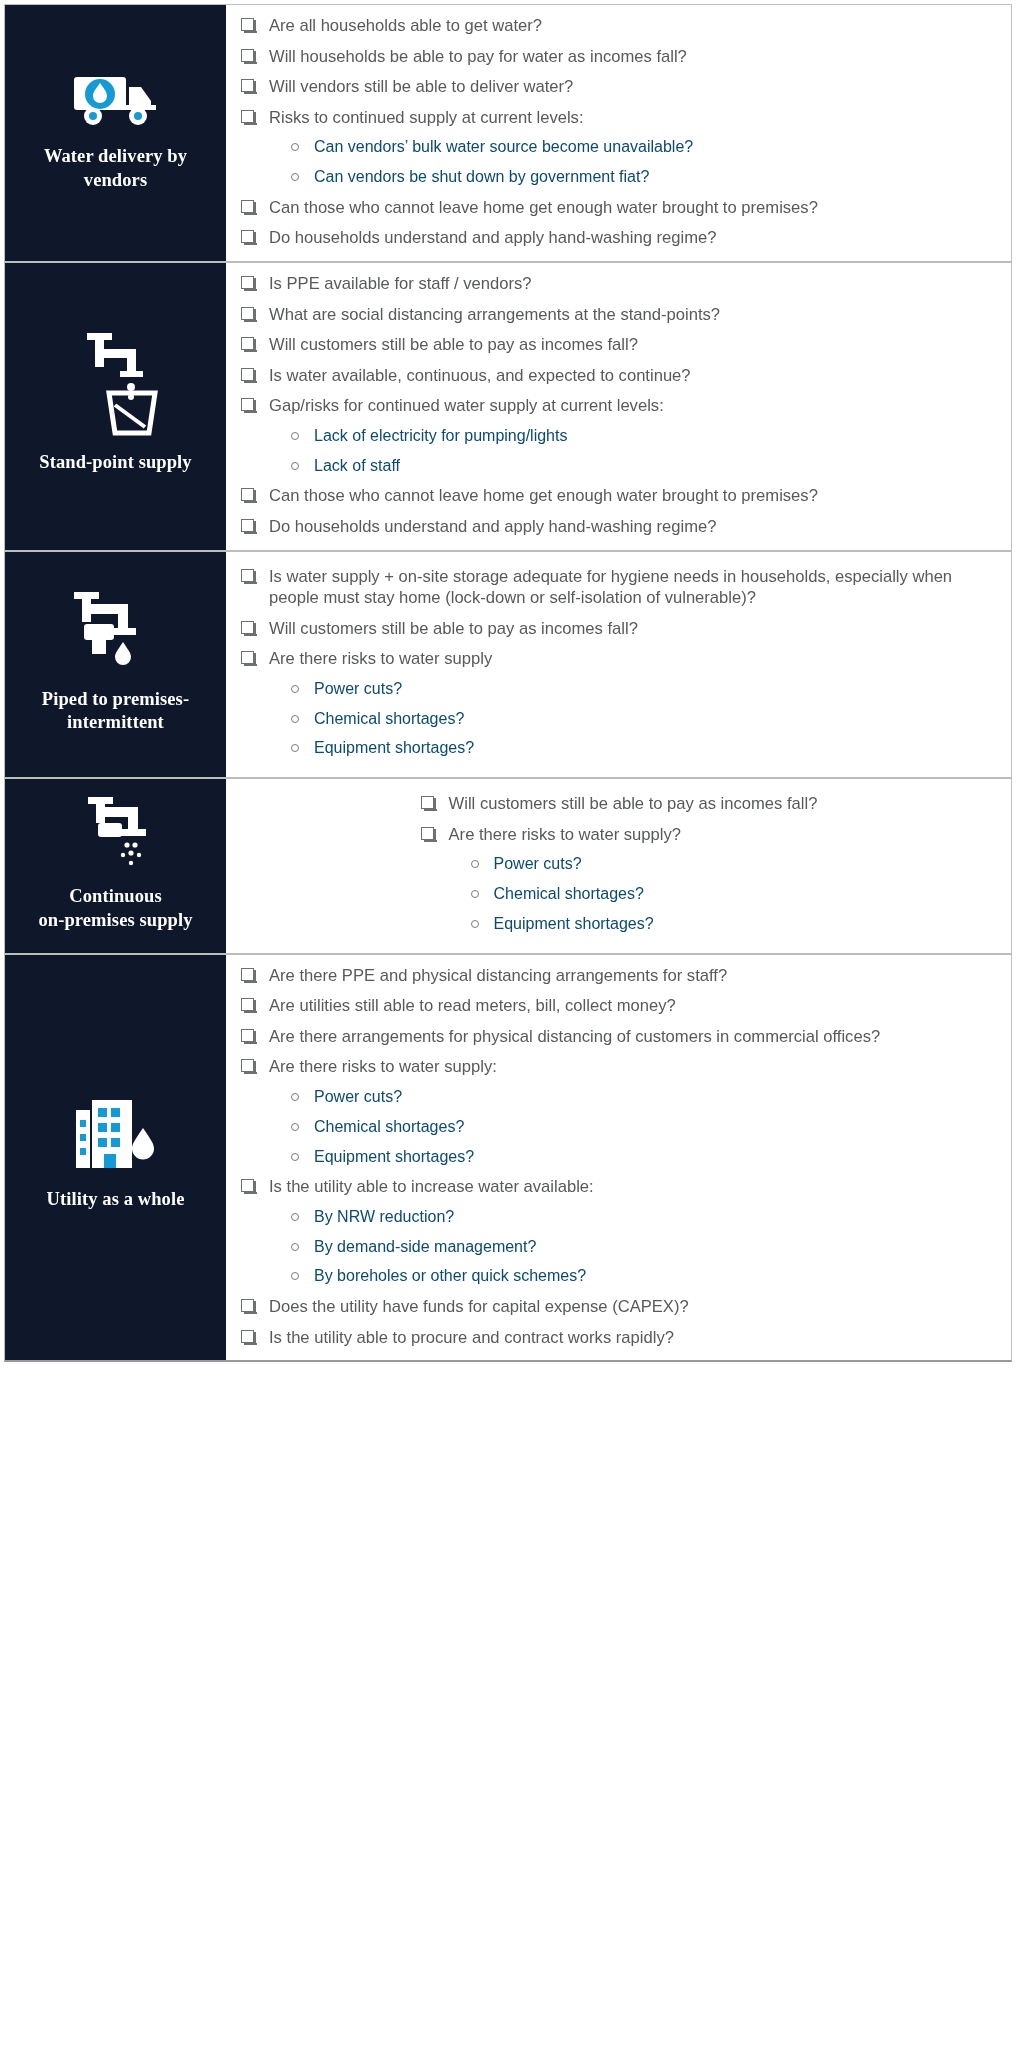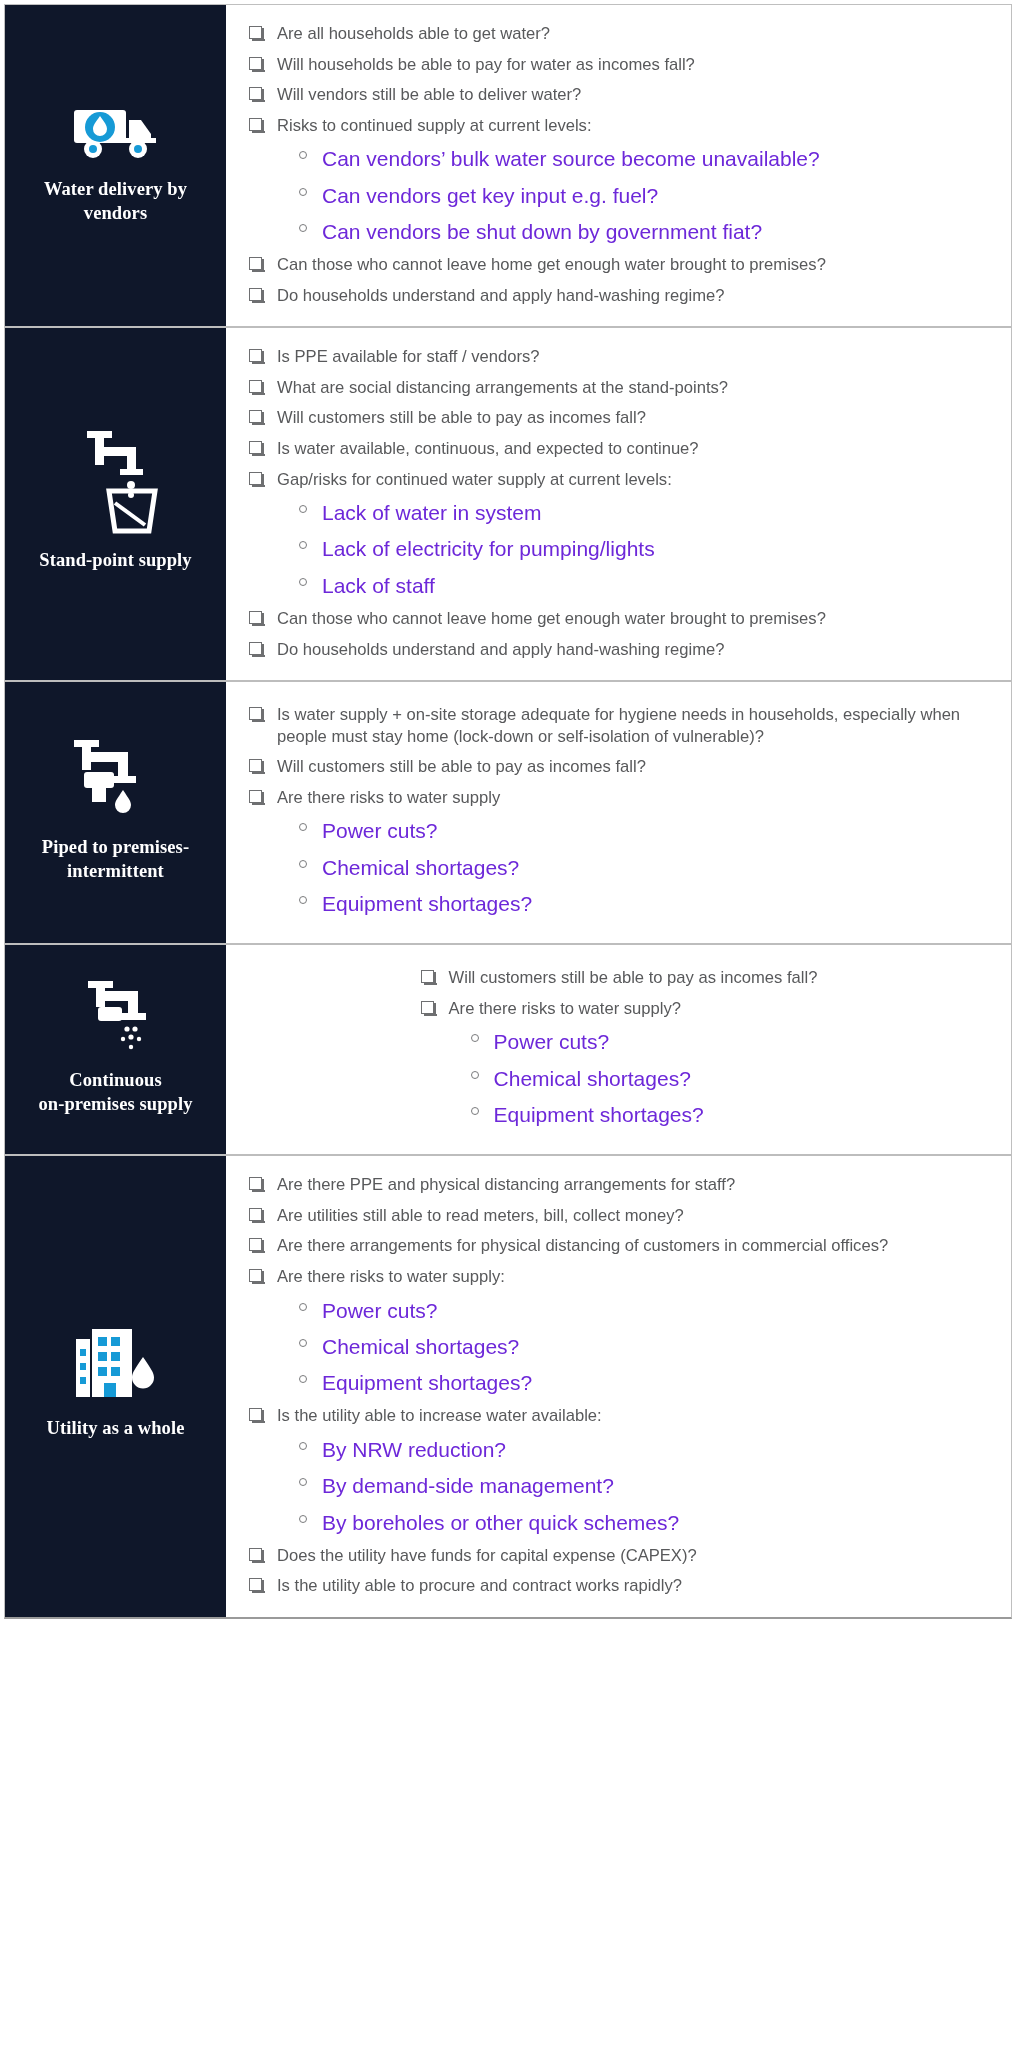--- a/index.html
+++ b/index.html
@@ -64,21 +64,21 @@
     flex:1;
     background:#ffffff;
     box-sizing:border-box;
     padding:10px 14px 12px 12px;
     display:flex;
     flex-direction:column;
     justify-content:center;
   }
   ul.list{
     list-style:none;
-    margin:8px;
+    margin:0;
     padding:0;
   }
   li.q{
     position:relative;
     padding-left:30px;
     margin:0 0 9px 0;
     font-size:16.6px;
     line-height:1.30;
     color:#58595b;
   }
@@ -113,23 +113,23 @@
   }
   ul.sub{
     list-style:none;
     margin:9px 0 0 0;
     padding:0;
   }
   li.s{
     position:relative;
     padding-left:45px;
     margin:0 0 9px 0;
-    font-size:21px;
+    font-size:16px;
     line-height:1.30;
-    color:#6d28d9;
+    color:#0c4a6e;
   }
   li.s:last-child{margin-bottom:0;}
   li.s > .ci{
     position:absolute;
     left:22px;
     top:6px;
     width:8px;
     height:8px;
     box-sizing:border-box;
     border:1.4px solid #7a7b7d;
@@ -163,21 +163,20 @@
 vendors</span>
       </div>
       <div class="qs">
         <ul class="list">
           <li class="q"><span class="bx"></span><span>Are all households able to get water?</span></li>
           <li class="q"><span class="bx"></span><span>Will households be able to pay for water as incomes fall?</span></li>
           <li class="q"><span class="bx"></span><span>Will vendors still be able to deliver water?</span></li>
           <li class="q"><span class="bx"></span><span>Risks to continued supply at current levels:</span>
             <ul class="sub">
               <li class="s"><span class="ci"></span><span>Can vendors’ bulk water source become unavailable?</span></li>
-              <li class="s"><span class="ci"></span><span>Can vendors get key input e.g. fuel?</span></li>
               <li class="s"><span class="ci"></span><span>Can vendors be shut down by government fiat?</span></li>
             </ul>
           </li>
           <li class="q"><span class="bx"></span><span>Can those who cannot leave home get enough water brought to premises?</span></li>
           <li class="q"><span class="bx"></span><span>Do households understand and apply hand-washing regime?</span></li>
         </ul>
       </div>
     </div>
 
     <div class="row r2">
@@ -198,21 +197,20 @@
         <span class="lbl">Stand-point supply</span>
       </div>
       <div class="qs">
         <ul class="list">
           <li class="q"><span class="bx"></span><span>Is PPE available for staff / vendors?</span></li>
           <li class="q"><span class="bx"></span><span>What are social distancing arrangements at the stand-points?</span></li>
           <li class="q"><span class="bx"></span><span>Will customers still be able to pay as incomes fall?</span></li>
           <li class="q"><span class="bx"></span><span>Is water available, continuous, and expected to continue?</span></li>
           <li class="q"><span class="bx"></span><span>Gap/risks for continued water supply at current levels:</span>
             <ul class="sub">
-              <li class="s"><span class="ci"></span><span>Lack of water in system</span></li>
               <li class="s"><span class="ci"></span><span>Lack of electricity for pumping/lights</span></li>
               <li class="s"><span class="ci"></span><span>Lack of staff</span></li>
             </ul>
           </li>
           <li class="q"><span class="bx"></span><span>Can those who cannot leave home get enough water brought to premises?</span></li>
           <li class="q"><span class="bx"></span><span>Do households understand and apply hand-washing regime?</span></li>
         </ul>
       </div>
     </div>
 

